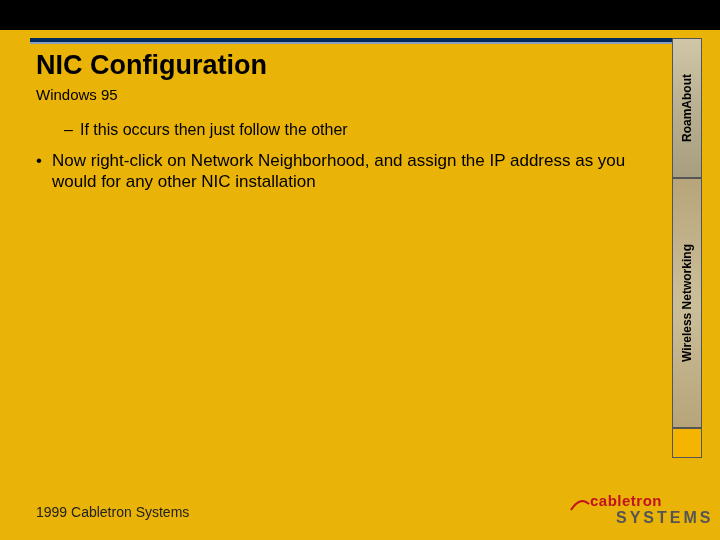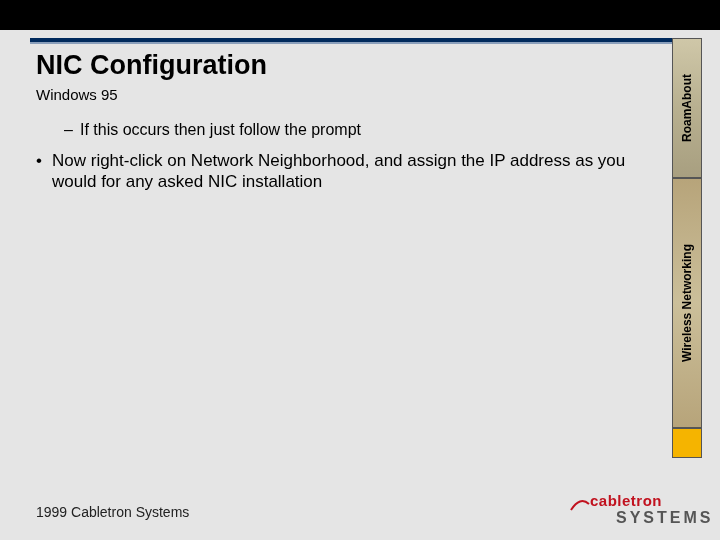--- a/index.html
+++ b/index.html
@@ -1,21 +1,21 @@
 <!DOCTYPE html>
 <html><head>
 <meta charset="utf-8">
 <style>
   * { box-sizing: border-box; margin: 0; padding: 0; }
   html, body { width: 720px; height: 540px; font-family: Arial, Helvetica, sans-serif; background: #fff; color: #000; }
   .slide {
     position: relative;
     width: 720px;
     height: 540px;
-    background: #e5e5e5;
+    background: #eab308;
   }
   .top-black {
     position: absolute;
     left: 0; top: 0;
     width: 720px; height: 30px;
     background: #000;
   }
   .rule-dark {
     position: absolute;
     left: 30px; top: 38px;
@@ -105,22 +105,22 @@
 <div class="slide">
 
   <div class="top-black"></div>
   <div class="rule-dark"></div>
   <div class="rule-light"></div>
 
   <div class="title">NIC Configuration</div>
   <div class="subtitle">Windows 95</div>
 
   <div class="body">
-    <div class="b2">If this occurs then just follow the prompt</div>
-    <div class="b1">Now right-click on Network Neighborhood, and assign the IP address as you would for any asked NIC installation</div>
+    <div class="b2">If this occurs then just follow the other</div>
+    <div class="b1">Now right-click on Network Neighborhood, and assign the IP address as you would for any other NIC installation</div>
   </div>
 
   <div class="sidebar">
     <div class="sb-seg sb-a">
       <div class="vlabel">RoamAbout</div>
     </div>
     <div class="sb-seg sb-b">
       <div class="vlabel">Wireless Networking</div>
     </div>
     <div class="sb-seg sb-c"></div>

